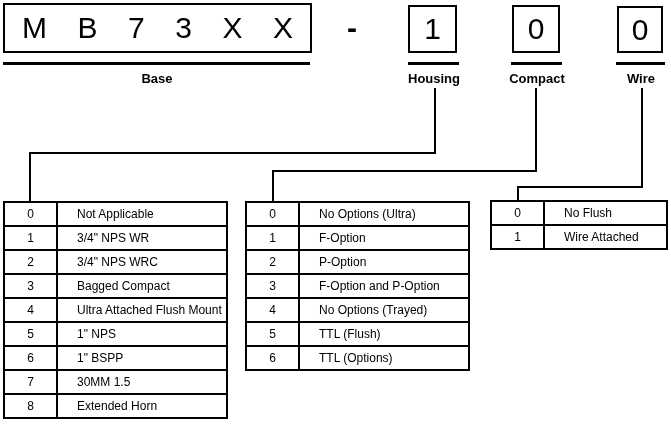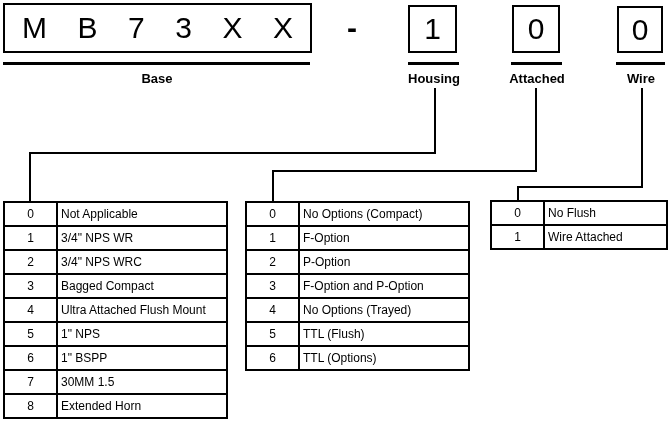--- a/index.html
+++ b/index.html
@@ -90,21 +90,21 @@
   .code-table td {
     border: 2px solid #000000;
     height: 22px;
     font-size: 12px;
     padding: 0;
     vertical-align: middle;
     white-space: nowrap;
     overflow: hidden;
   }
   .code-table td.code { text-align: center; width: 51px; }
-  .code-table td.desc { padding-left: 3px; border-radius: 8px; }
+  .code-table td.desc { padding-left: 19px; border-radius: 8px; }
   .housing-table { left: 3px;   top: 201px; width: 225px; }
   .options-table { left: 245px; top: 201px; width: 225px; }
   .wire-table    { left: 490px; top: 200px; width: 178px; }
 </style>
 </head>
 <body>
 
 <div class="canvas">
 
   <div class="pn-box base-box">
@@ -128,21 +128,21 @@
     <span>0</span>
   </div>
 
   <div class="rule base-rule"></div>
   <div class="rule housing-rule"></div>
   <div class="rule options-rule"></div>
   <div class="rule wire-rule"></div>
 
   <div class="seg-label base-label">Base</div>
   <div class="seg-label housing-label">Housing</div>
-  <div class="seg-label options-label">Attached</div>
+  <div class="seg-label options-label">Compact</div>
   <div class="seg-label wire-label">Wire</div>
 
   <div class="line housing-line-v1"></div>
   <div class="line housing-line-h"></div>
   <div class="line housing-line-v2"></div>
   <div class="line options-line-v1"></div>
   <div class="line options-line-h"></div>
   <div class="line options-line-v2"></div>
   <div class="line wire-line-v1"></div>
   <div class="line wire-line-h"></div>
@@ -186,21 +186,21 @@
         <td class="code">8</td>
         <td class="desc">Extended Horn</td>
       </tr>
     </tbody>
   </table>
 
   <table class="code-table options-table">
     <tbody>
       <tr>
         <td class="code">0</td>
-        <td class="desc">No Options (Compact)</td>
+        <td class="desc">No Options (Ultra)</td>
       </tr>
       <tr>
         <td class="code">1</td>
         <td class="desc">F-Option</td>
       </tr>
       <tr>
         <td class="code">2</td>
         <td class="desc">P-Option</td>
       </tr>
       <tr>

